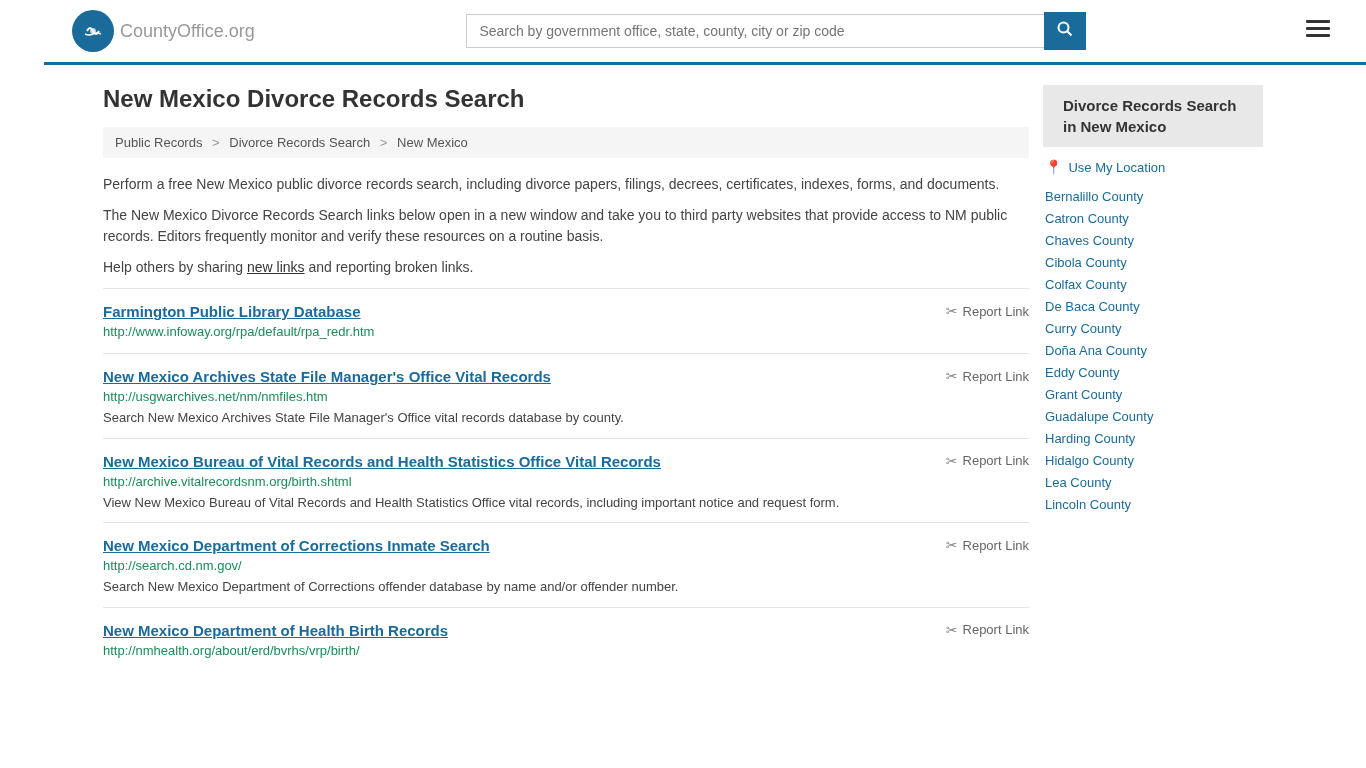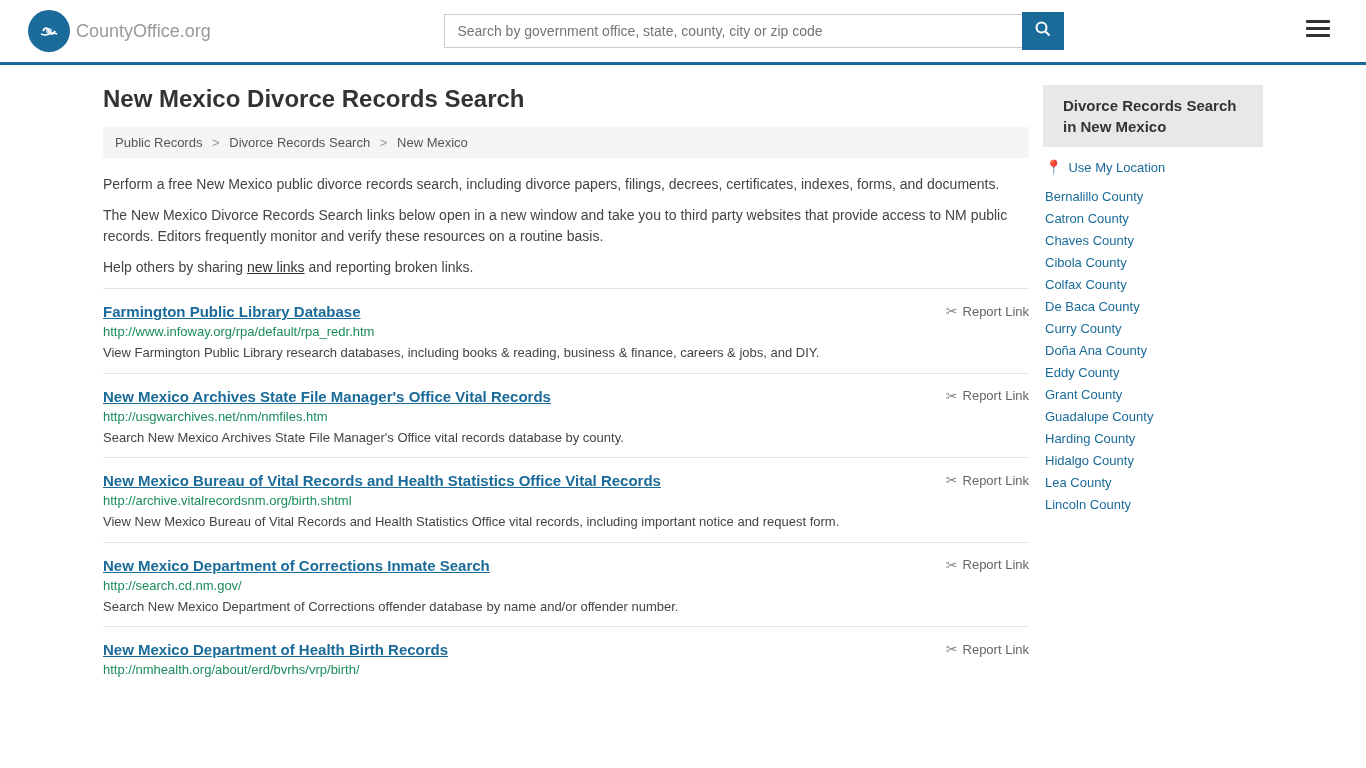--- a/index.html
+++ b/index.html
@@ -6,20 +6,21 @@
     body { font-family: Arial, sans-serif; font-size: 14px; color: #333; background: #fff; }
 
     
     #header {
       background: #fff;
       border-bottom: 3px solid #1a6b9a;
       padding: 10px 28px;
       display: flex;
       align-items: center;
       justify-content: space-between;
+      margin-left: 44px;
     }
     #logo-area {
       display: flex;
       align-items: center;
       gap: 6px;
     }
     #logo-circle {
       width: 42px;
       height: 42px;
       border-radius: 50%;
@@ -262,21 +263,20 @@
 
       <div class="result-item">
         <div class="result-header">
           <a class="result-title">Farmington Public Library Database</a>
           <div class="report-link">
             <span class="report-link-icon">✂</span>
             <span>Report Link</span>
           </div>
         </div>
         <div class="result-url">http://www.infoway.org/rpa/default/rpa_redr.htm</div>
-        <div class="result-desc">View Farmington Public Library research databases, including books &amp; reading, business &amp; finance, careers &amp; jobs, and DIY.</div>
       </div>
 
       <div class="result-item">
         <div class="result-header">
           <a class="result-title">New Mexico Archives State File Manager's Office Vital Records</a>
           <div class="report-link">
             <span class="report-link-icon">✂</span>
             <span>Report Link</span>
           </div>
         </div>

